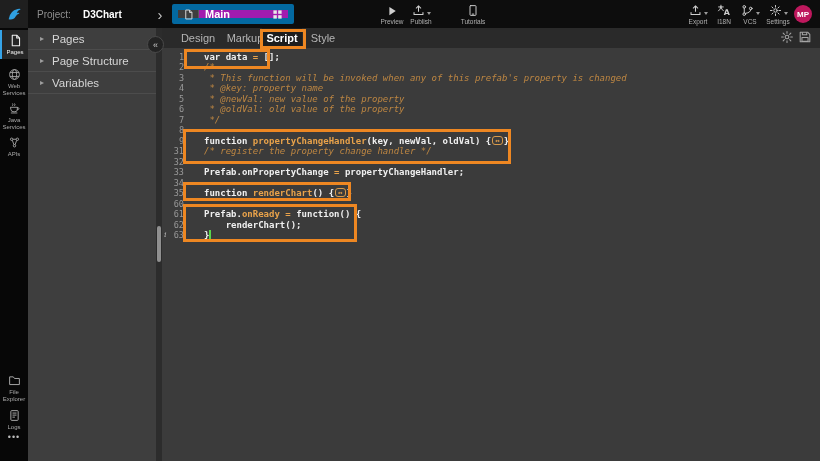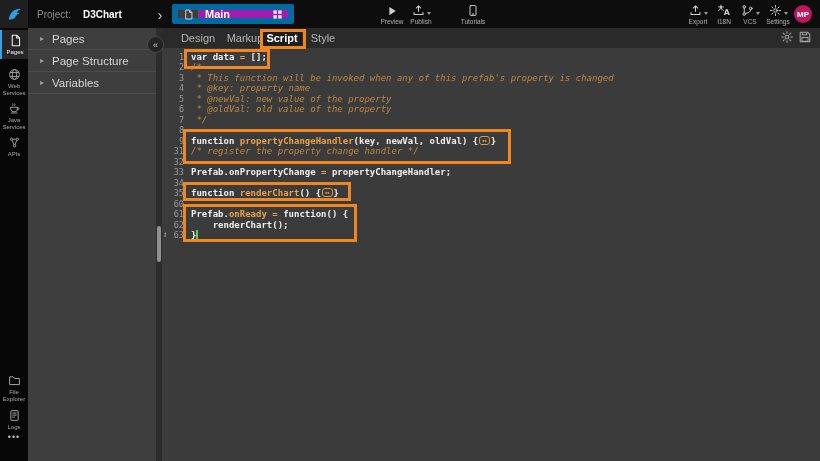--- a/index.html
+++ b/index.html
@@ -62,21 +62,21 @@
   .tab-design{left:14px;width:44px}.tab-markup{left:60px;width:46px}
   .tab-script{left:100px;width:40px}.tab-style{left:144px;width:34px}
   .tab.active{color:#fff;font-weight:bold;background:#1d1d1d}
   .ed-gear{position:absolute;right:26px;top:2px;color:#a5a5a5;cursor:pointer}
   .ed-save{position:absolute;right:8px;top:2px;color:#a5a5a5;cursor:pointer}
 
   .editor{position:absolute;left:0;top:20px;right:0;bottom:0;background:#3b3b3b;cursor:text}
   .lines{position:absolute;left:0;top:3.5px;right:0;font-family:"DejaVu Sans Mono",monospace;font-size:9px}
   .code-line{height:10.5px;display:flex;align-items:center;position:relative}
   .ln{width:22px;text-align:right;color:#999;font-size:8.5px;flex:none;cursor:pointer}
-  .lc{margin-left:7px;white-space:pre;font-weight:bold;color:#efefef}
+  .lc{margin-left:20px;white-space:pre;font-weight:bold;color:#efefef}
   .tk-pl{color:#efefef}
   .tk-cm{color:#bd8642;font-style:italic;font-weight:normal}
   .tk-fn{color:#e8a24a}
   .tk-op{color:#e8a24a}
   .tk-it{color:#efefef;}
   .fold-widget{display:inline-block;border:1px solid #d89a4b;border-radius:3px;color:#dd9c4e;
                font-size:7.5px;line-height:7px;padding:0 2px;margin:0 1px;vertical-align:1px;cursor:pointer}
   .cursor{display:inline-block;width:2px;height:10px;background:#58d64a;vertical-align:-2px}
   .gmark{position:absolute;left:2px;top:0;color:#b5b5b5;font-size:8px;font-style:italic;
          font-family:"DejaVu Serif",serif}

